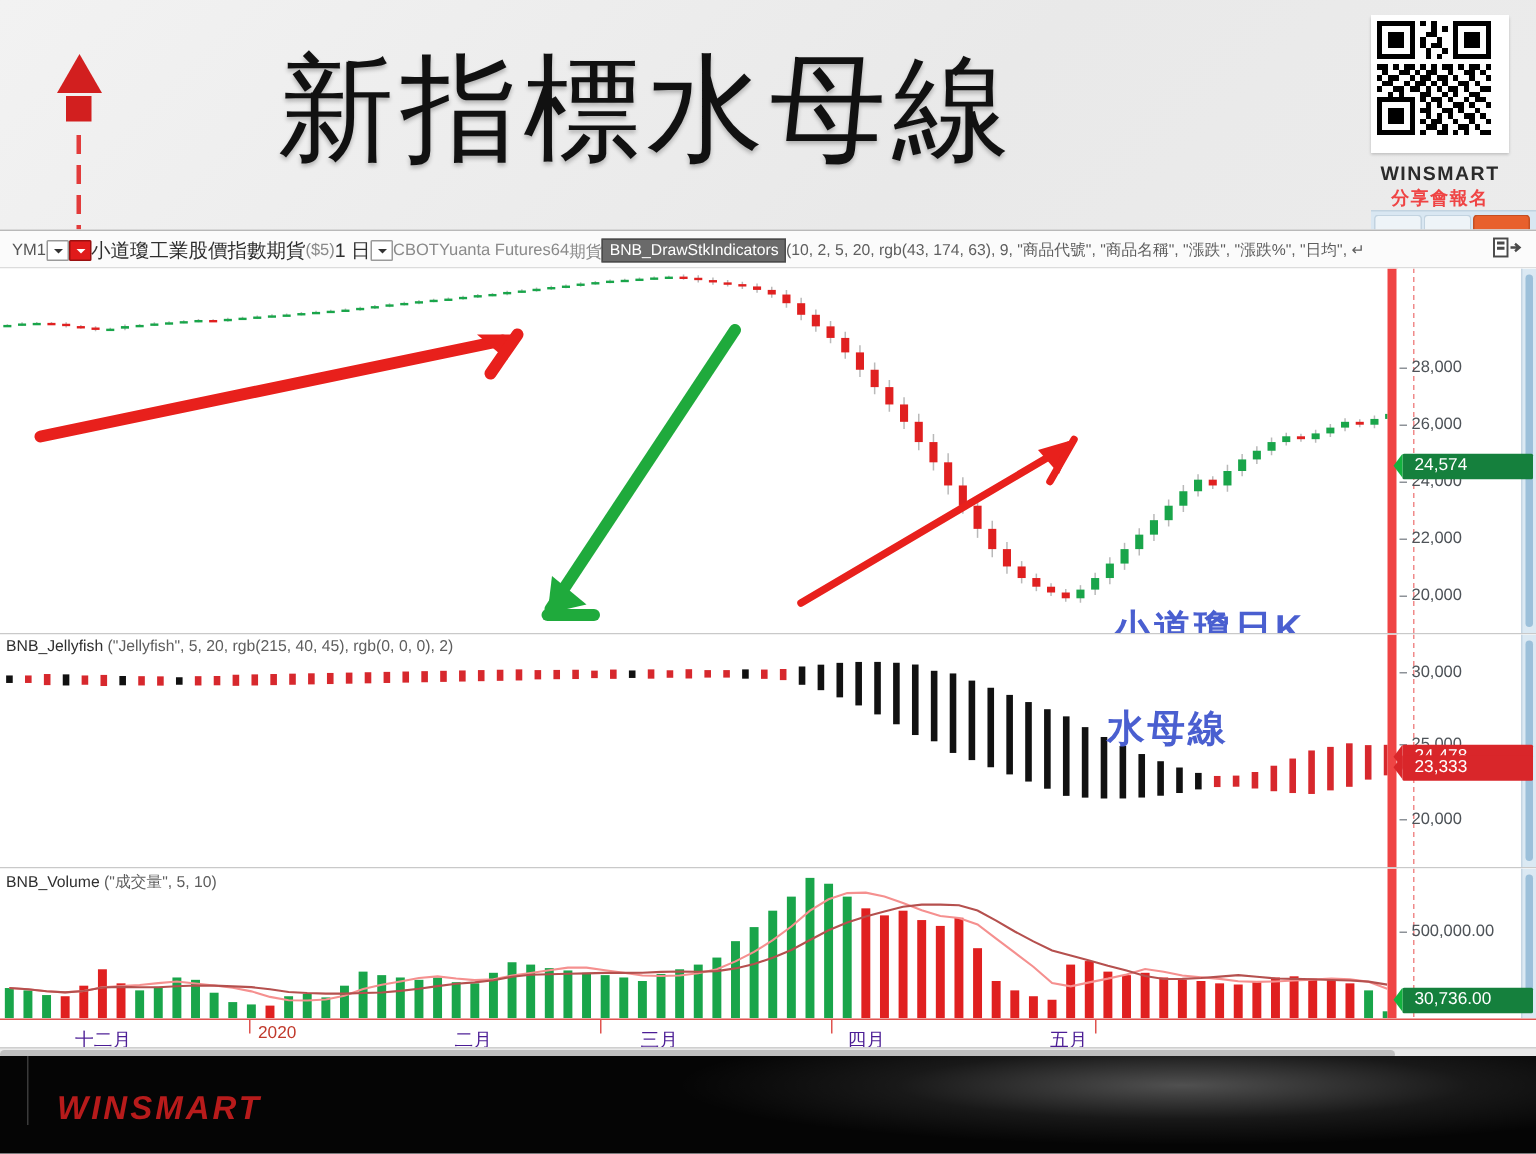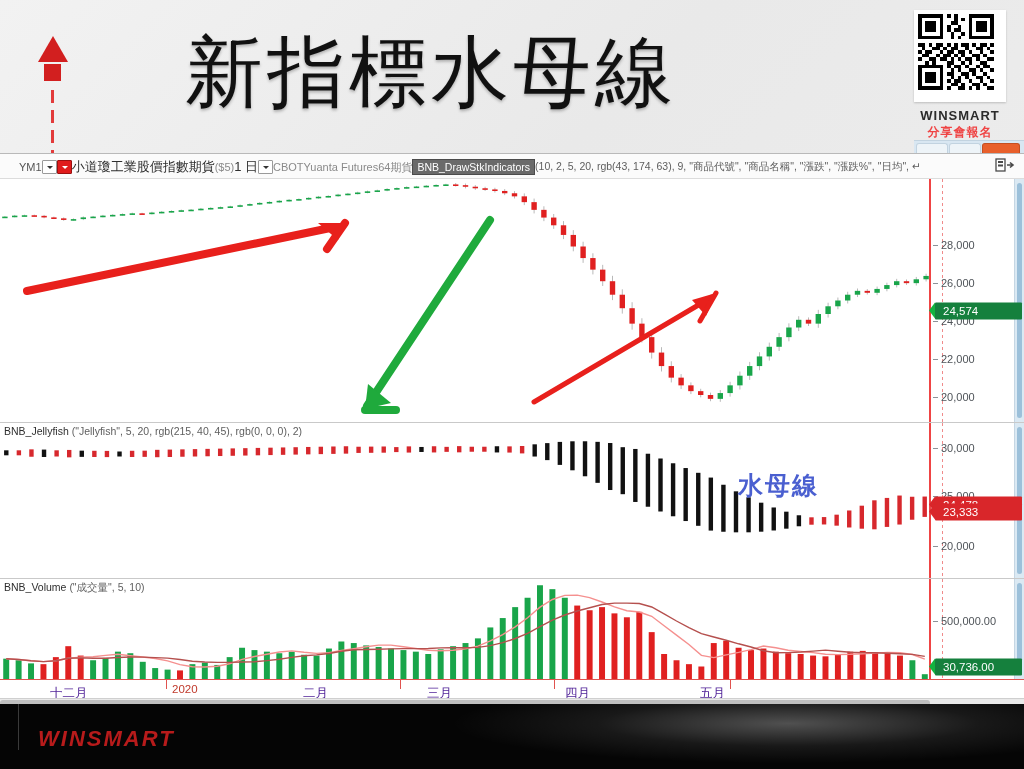--- a/index.html
+++ b/index.html
@@ -40,21 +40,21 @@
   #tabstrip .t1{left:2px;width:30px;}
   #tabstrip .t2{left:35px;width:30px;}
   #tabstrip .t3{left:68px;width:36px;background:#e8602c;border-color:#c44f22;}
 
   
   #chart-app{position:absolute;left:0;top:153px;width:1024px;height:551px;background:#fff;border-top:1px solid #b9b9b9;}
   #chart-app .toolbar{
     position:relative;height:24px;background:#fbfbfb;border-bottom:1px solid #dcdcdc;
     font-size:11px;color:#333;white-space:nowrap;overflow:hidden;
   }
-  .tb-row{position:absolute;left:19px;top:4px;display:flex;align-items:center;gap:0;}
+  .tb-row{position:absolute;left:8px;top:4px;display:flex;align-items:center;gap:0;}
   .tb-sym{color:#555;}
   .tb-btn{
     display:inline-block;width:13px;height:12px;border:1px solid #9a9a9a;background:#fff;
     position:relative;vertical-align:middle;border-radius:1px;
   }
   .tb-btn:after{
     content:"";position:absolute;left:4px;top:5px;width:0;height:0;
     border-left:3px solid transparent;border-right:3px solid transparent;border-top:3px solid #333;
   }
   .tb-btn.red{background:#e01b1b;border-color:#9a1010;}
@@ -63,21 +63,21 @@
   .tb-dim{color:#8a8a8a;}
   .tb-chip{background:#6a6a6a;color:#fff;padding:1px 4px;border:1px solid #4b4b4b;font-size:10.5px;}
   .tb-args{color:#5e5e5e;font-size:10.5px;}
   #panel-toggle{position:absolute;right:8px;top:3px;width:22px;height:16px;}
 
   .pane{position:relative;background:#fff;border-bottom:1px solid #c9c9c9;overflow:hidden;}
   .pane-label{position:absolute;left:4px;top:2px;font-size:10.5px;color:#4a4a4a;white-space:nowrap;z-index:5;}
   .pane-label .lb-name{color:#2f2f2f;}
   .pane-label .lb-args{color:#5e5e5e;}
   .plot{position:absolute;left:0;top:0;right:93px;bottom:0;}
-  .axis{position:absolute;right:0;top:0;width:93px;bottom:0;border-left:2px solid #ef4444;background:#fff;}
+  .axis{position:absolute;right:0;top:0;width:93px;bottom:0;border-left:6px solid #ef4444;background:#fff;}
   .axis .tick{position:absolute;left:10px;font-size:11px;color:#4e5358;transform:translateY(-50%);}
   .axis .tickmark{position:absolute;left:2px;width:5px;height:1px;background:#8d9298;}
   .axis-tag{
     position:absolute;left:4px;height:17px;line-height:17px;right:2px;
     font-size:11.5px;color:#fff;padding-left:8px;transform:translateY(-50%);
     border-radius:1px;white-space:nowrap;
   }
   .axis-tag:before{
     content:"";position:absolute;left:-6px;top:0;width:0;height:0;
     border-top:8.5px solid transparent;border-bottom:8.5px solid transparent;
@@ -478,20 +478,21 @@
           <path d="M365 231 L396 231" stroke="#1faa3c" stroke-width="8" stroke-linecap="round"></path>
         </g>
 
         <g>
           <line x1="534" y1="223" x2="712" y2="118" stroke="#e8201c" stroke-width="5" stroke-linecap="round"></line>
           <path d="M716 114 L692 121 L706 137 Z" fill="#e8201c"></path>
           <path d="M716 114 L700 142" stroke="#e8201c" stroke-width="5" stroke-linecap="round"></path>
         </g>
       </svg>
       <div class="crosshair" style="left:931px;"></div>
+      <div class="anno-label" style="left:742px;top:240px;transform:translateY(-50%);">小道瓊日K</div>
     </div>
     <div class="axis">
       <div class="crosshair" style="left:11px;"></div>
       <div class="scrollbar-v">
           <i></i>
         </div>
       <div class="tick" style="top:66px;">28,000</div>
       <div class="tickmark" style="top:66px;"></div>
       <div class="tick" style="top:104px;">26,000</div>
       <div class="tickmark" style="top:104px;"></div>

